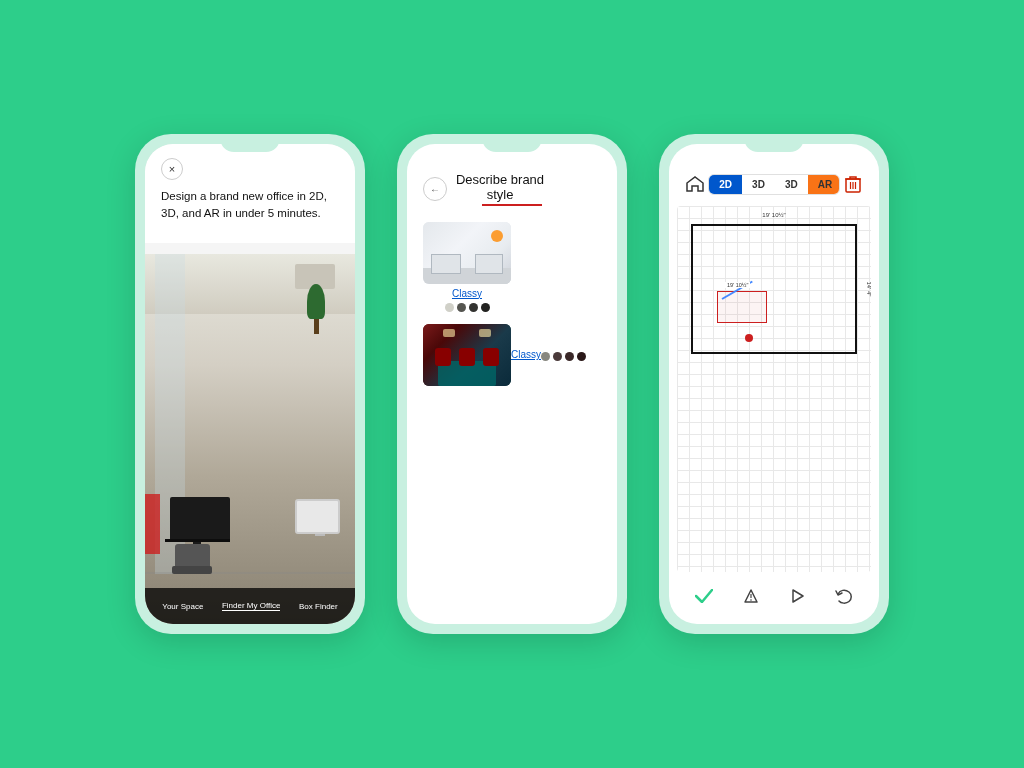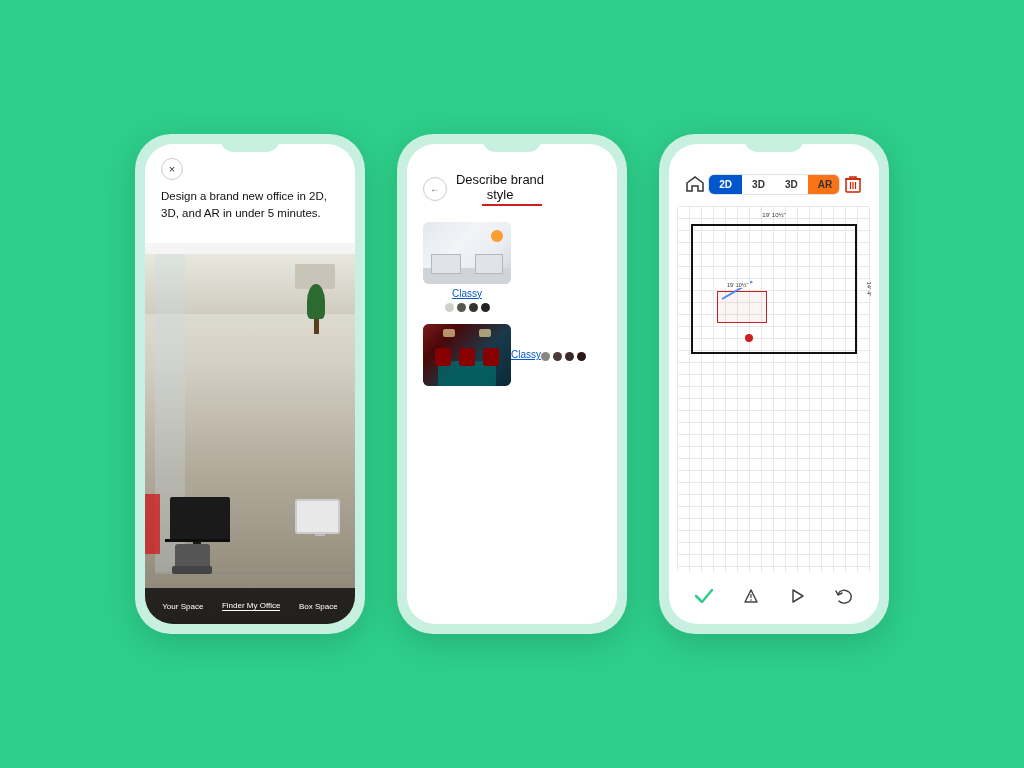--- a/index.html
+++ b/index.html
@@ -439,21 +439,21 @@
 
       <div class="phone1-overlay-card">
         <div class="close-btn">×</div>
         <div class="phone1-headline">Design a brand new office in 2D,
 3D, and AR in under 5 minutes.</div>
       </div>
 
       <div class="phone1-bottom-nav">
         <div class="bottom-nav-item">Your Space</div>
         <div class="bottom-nav-item active">Finder My Office</div>
-        <div class="bottom-nav-item">Box Space</div>
+        <div class="bottom-nav-item">Box Finder</div>
       </div>
     </div>
   </div>
 </div>
 
 <div class="phone phone2">
   <div class="notch"></div>
   <div class="phone-inner">
     <div class="phone2-header">
       <div class="back-btn">←</div>

